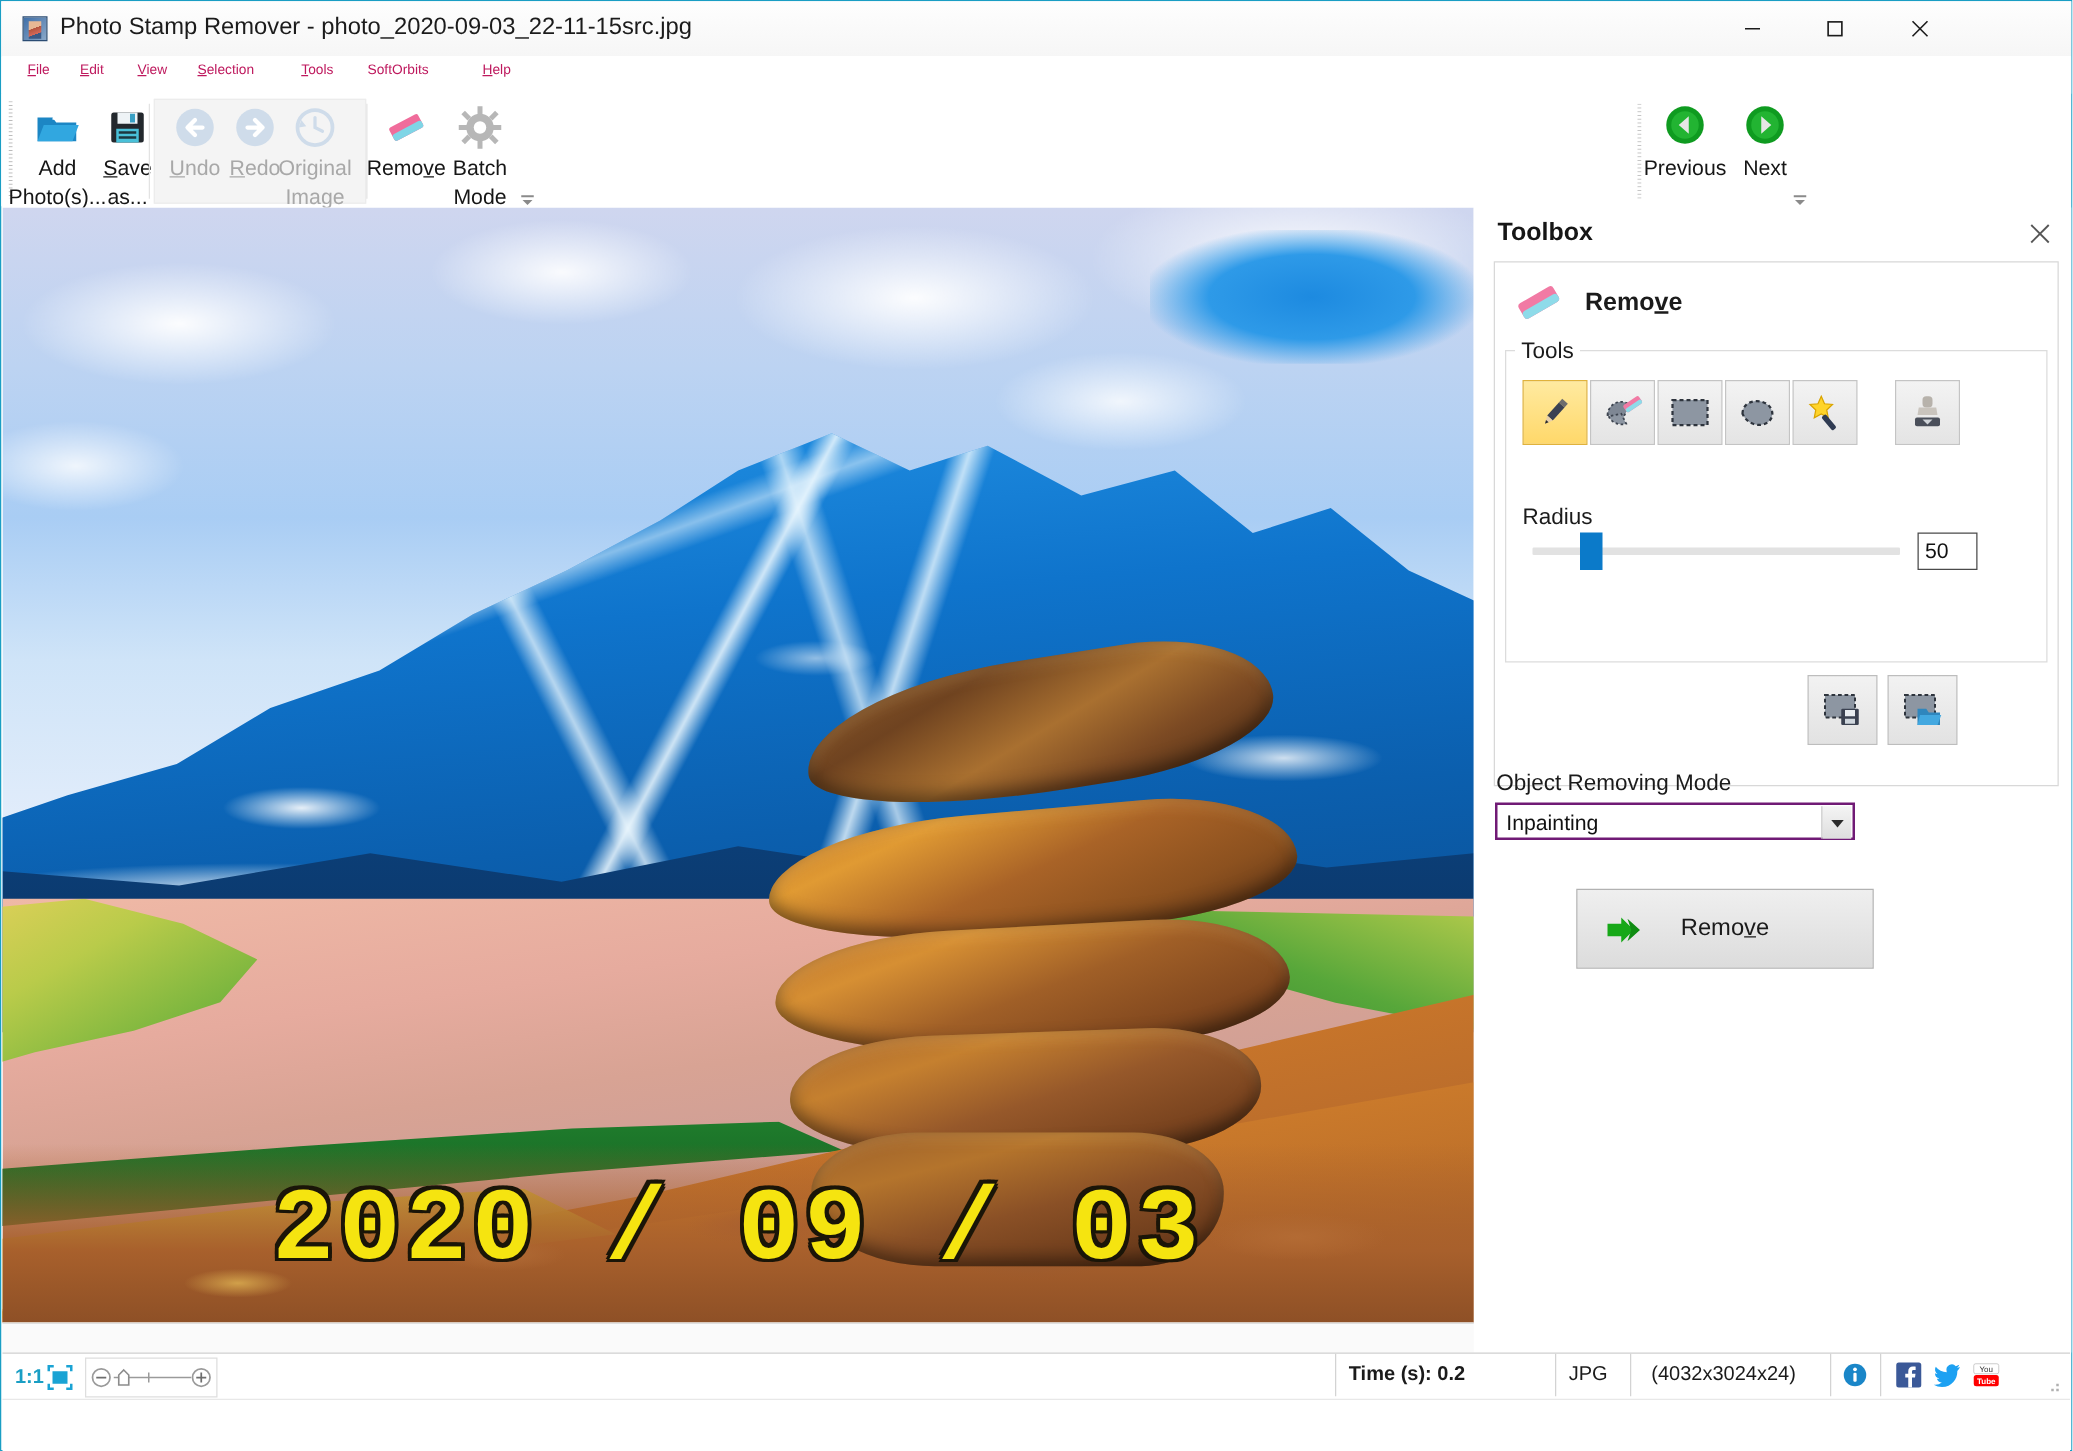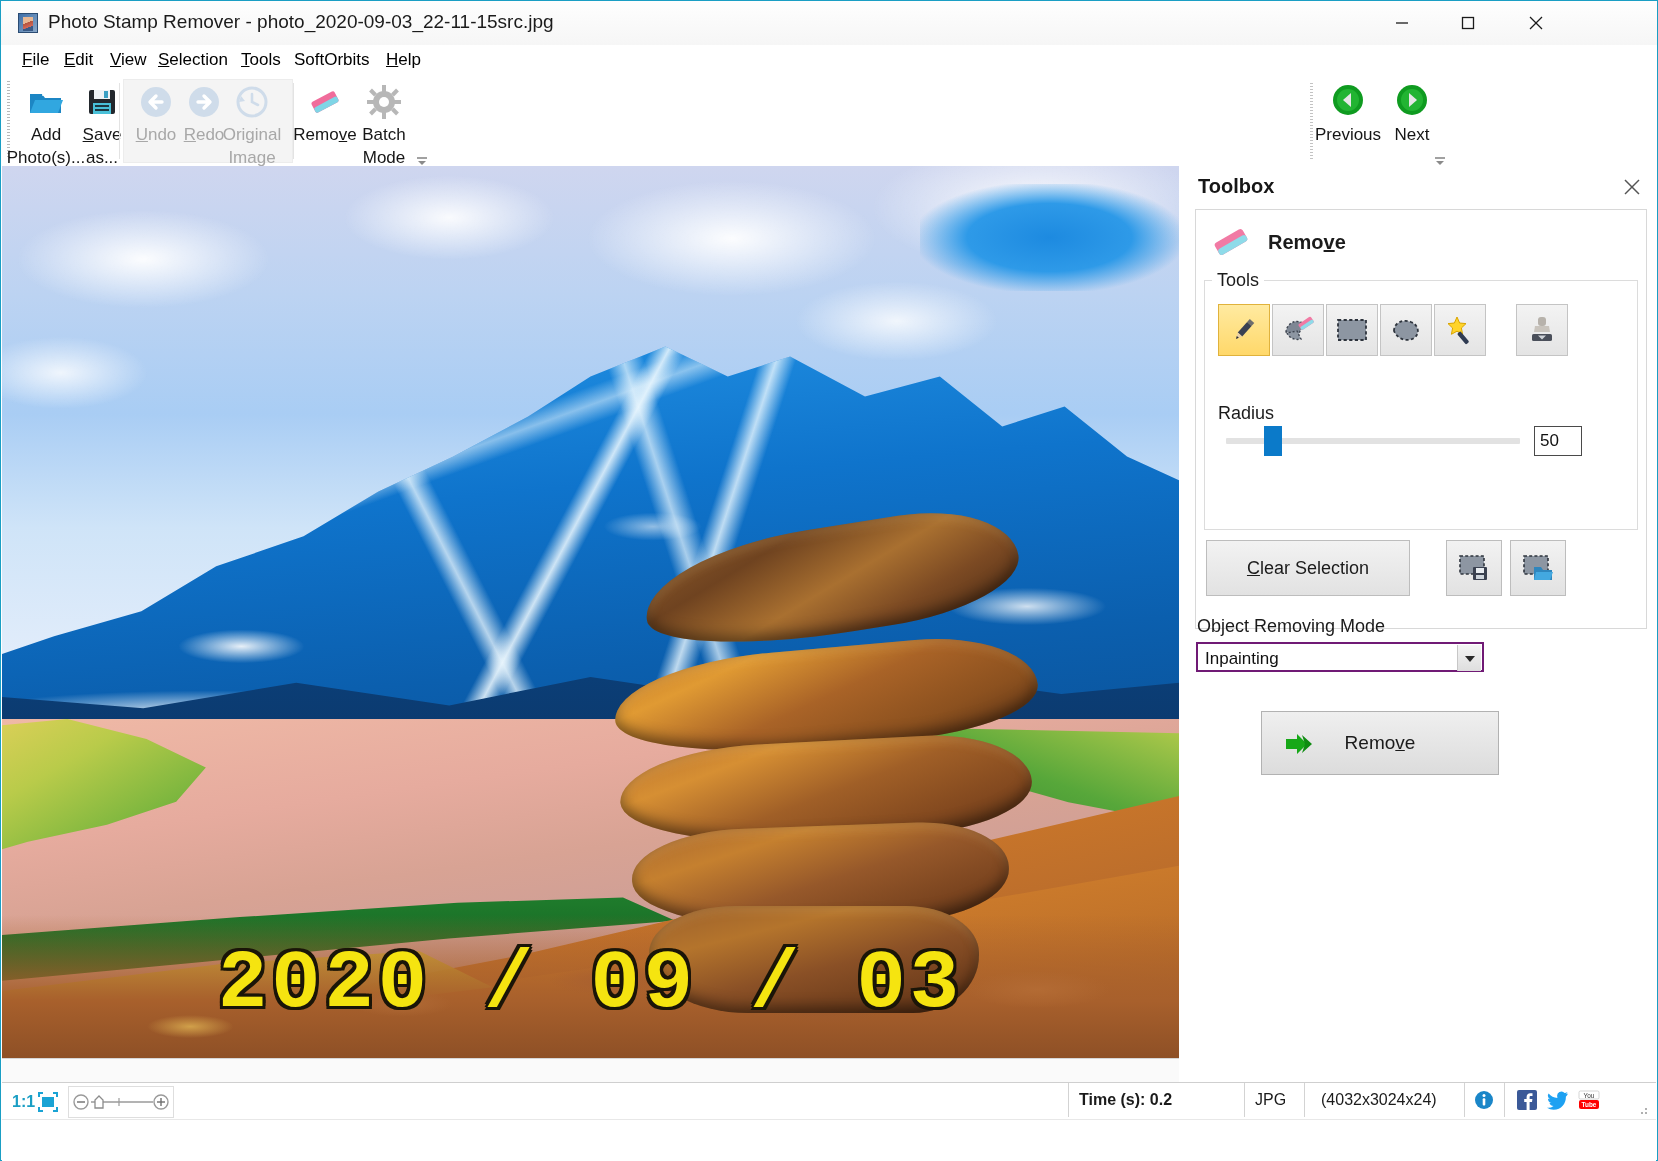--- a/index.html
+++ b/index.html
@@ -47,21 +47,21 @@
   #btn-min { left: 1378px; top: 6px; }
   #btn-max { left: 1444px; top: 6px; }
   #btn-close { left: 1512px; top: 6px; }
 
   
   #menubar {
     position: absolute; left: 0; top: 44px; width: 1656px; height: 30px;
     background: #ffffff;
   }
   #menubar .mi {
-    position: absolute; top: 3px; font-size: 17px; color: #000000;
+    position: absolute; top: 3px; font-size: 11px; color: #be185d;
     padding: 2px 5px; white-space: nowrap; cursor: default;
   }
   #menubar .mi u { text-decoration: underline; }
   #menu-dotted {
     position: absolute; left: 6px; top: 46px; width: 3px; height: 26px;
     background-image: linear-gradient(#b9b9b9 1px, transparent 1px);
     background-size: 2px 3px;
   }
 
   
@@ -661,21 +661,20 @@
           <rect x="4" y="19" width="20" height="7" rx="1.6" fill="#4a4f5a"></rect>
           <path d="M10 20.5 L18 20.5 L14 24.5 Z" fill="#cfd3d8"></path>
         </svg>
       </div>
 
       <div id="radius-label">Radius</div>
       <div id="radius-track"></div>
       <div id="radius-thumb" style="left: 68.04px;"></div>
       <div id="radius-value">50</div>
 
-      <div id="clear-sel-btn"><u>C</u>lear Selection</div>
 
       <div class="selio-btn" style="left:250px">
         <svg width="32" height="28" viewBox="0 0 32 28">
           <rect x="2" y="2" width="24" height="18" fill="#8d96a2" stroke="#2e343d" stroke-width="1.6" stroke-dasharray="3 2.2"></rect>
           <rect x="15" y="13" width="14" height="13" rx="1" fill="#3a4150"></rect>
           <rect x="18" y="14" width="8" height="5" fill="#e9edf1"></rect>
           <rect x="18" y="21" width="8" height="4" fill="#cfd6dd"></rect>
         </svg>
       </div>
       <div class="selio-btn" style="left:314px">

